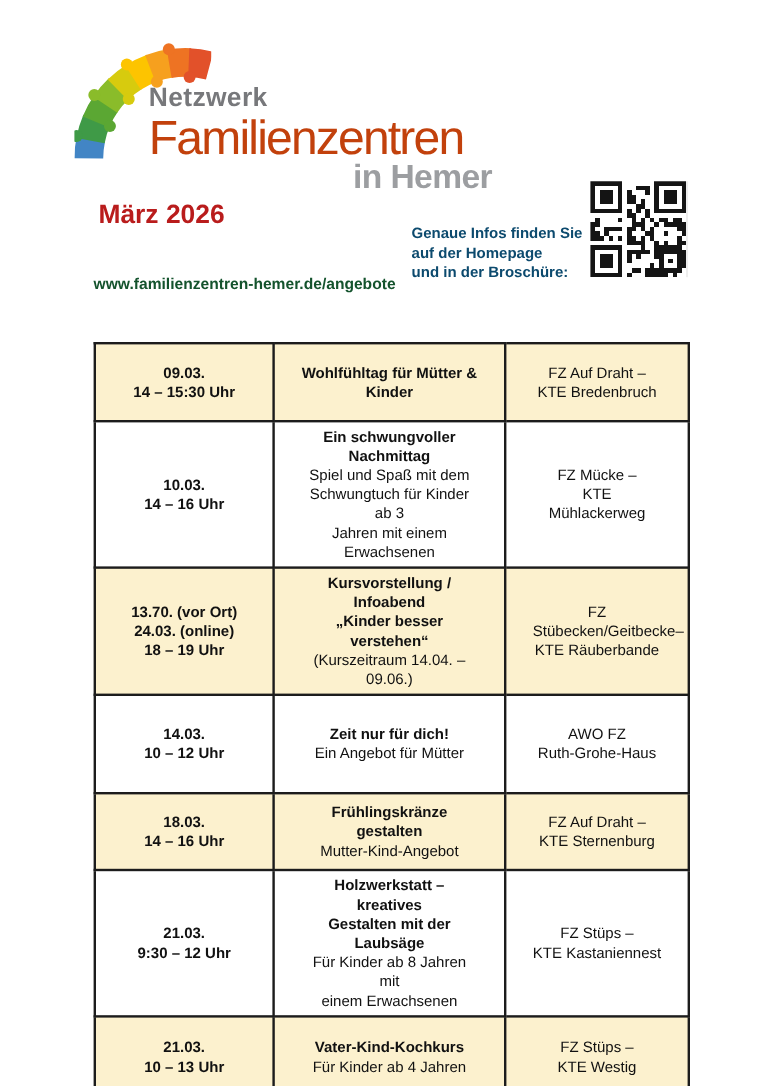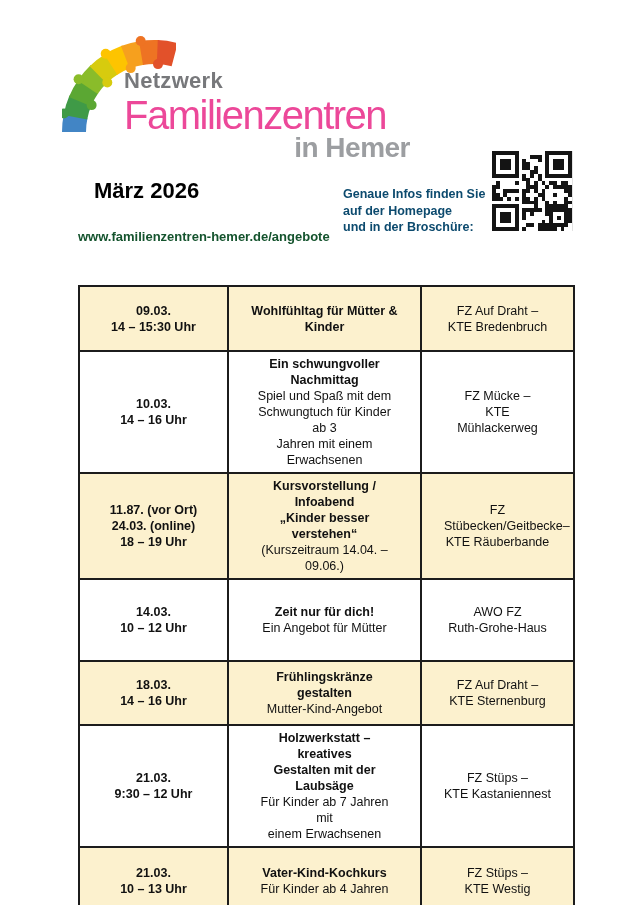--- a/index.html
+++ b/index.html
@@ -4,25 +4,25 @@
 <title>Document</title>
 <style>
   html,body{margin:0;padding:0;background:#ffffff;}
   body{width:640px;height:905px;font-family:"Liberation Sans","DejaVu Sans",sans-serif;position:relative;}
   .page{position:absolute;left:0;top:0;width:640px;height:905px;background:#fff;overflow:hidden;}
 
   
   .arc{position:absolute;left:62px;top:32px;width:114px;height:114px;}
   .logo-text{position:absolute;left:124px;top:68px;width:286px;}
   .netzwerk{font-size:22px;font-weight:700;color:#77787b;letter-spacing:.3px;}
-  .famz{font-size:40px;font-weight:400;color:#ec4899;letter-spacing:-1.5px;line-height:1.05;}
+  .famz{font-size:40px;font-weight:400;color:#c2410c;letter-spacing:-1.5px;line-height:1.05;}
   .inhemer{font-size:28px;font-weight:700;color:#9c9ea1;text-align:right;letter-spacing:-.5px;margin-top:-4px;}
 
   
-  .month{position:absolute;left:78px;top:162px;margin:16px;font-size:22px;font-weight:700;color:#000000;}
+  .month{position:absolute;left:78px;top:162px;margin:4px;font-size:22px;font-weight:700;color:#b91c1c;}
   .note{position:absolute;left:343px;top:186px;font-size:12.5px;font-weight:700;color:#0c4a6e;line-height:1.32;}
   .site{position:absolute;left:78px;top:229px;font-size:13px;font-weight:700;color:#14532d;text-decoration:none;cursor:pointer;}
   .qr{position:absolute;left:492px;top:151px;width:80px;height:80px;border-right:1px solid #e2e2e2;background:#fff;}
 
   
   .sched{position:absolute;left:78px;top:285px;width:495px;border-collapse:collapse;table-layout:fixed;}
   .sched td{border:2px solid #1c1c1c;text-align:center;vertical-align:middle;
             font-size:12.5px;color:#111;padding:4px 22px;line-height:1.28;background:#fff;}
   .c1{width:149px}.c2{width:193px}.c3{width:153px}
   tr.shaded td{background:#fcf1ce;}
@@ -244,21 +244,21 @@
             <div class="r">Schwungtuch für Kinder ab 3</div>
             <div class="r">Jahren mit einem Erwachsenen</div>
           </td>
           <td>
             <div class="r">FZ Mücke –</div>
             <div class="r">KTE Mühlackerweg</div>
           </td>
         </tr>
         <tr class="shaded" style="height: 83px;">
           <td>
-            <div class="b">11.87. (vor Ort)</div>
+            <div class="b">13.70. (vor Ort)</div>
             <div class="b">24.03. (online)</div>
             <div class="b">18 – 19 Uhr</div>
           </td>
           <td>
             <div class="b">Kursvorstellung / Infoabend</div>
             <div class="b">„Kinder besser verstehen“</div>
             <div class="r">(Kurszeitraum 14.04. – 09.06.)</div>
           </td>
           <td>
             <div class="r">FZ Stübecken/Geitbecke–</div>
@@ -294,21 +294,21 @@
           </td>
         </tr>
         <tr style="height: 103px;">
           <td>
             <div class="b">21.03.</div>
             <div class="b">9:30 – 12 Uhr</div>
           </td>
           <td>
             <div class="b">Holzwerkstatt – kreatives</div>
             <div class="b">Gestalten mit der Laubsäge</div>
-            <div class="r">Für Kinder ab 7 Jahren mit</div>
+            <div class="r">Für Kinder ab 8 Jahren mit</div>
             <div class="r">einem Erwachsenen</div>
           </td>
           <td>
             <div class="r">FZ Stüps –</div>
             <div class="r">KTE Kastaniennest</div>
           </td>
         </tr>
         <tr class="shaded" style="height: 67px;">
           <td>
             <div class="b">21.03.</div>

